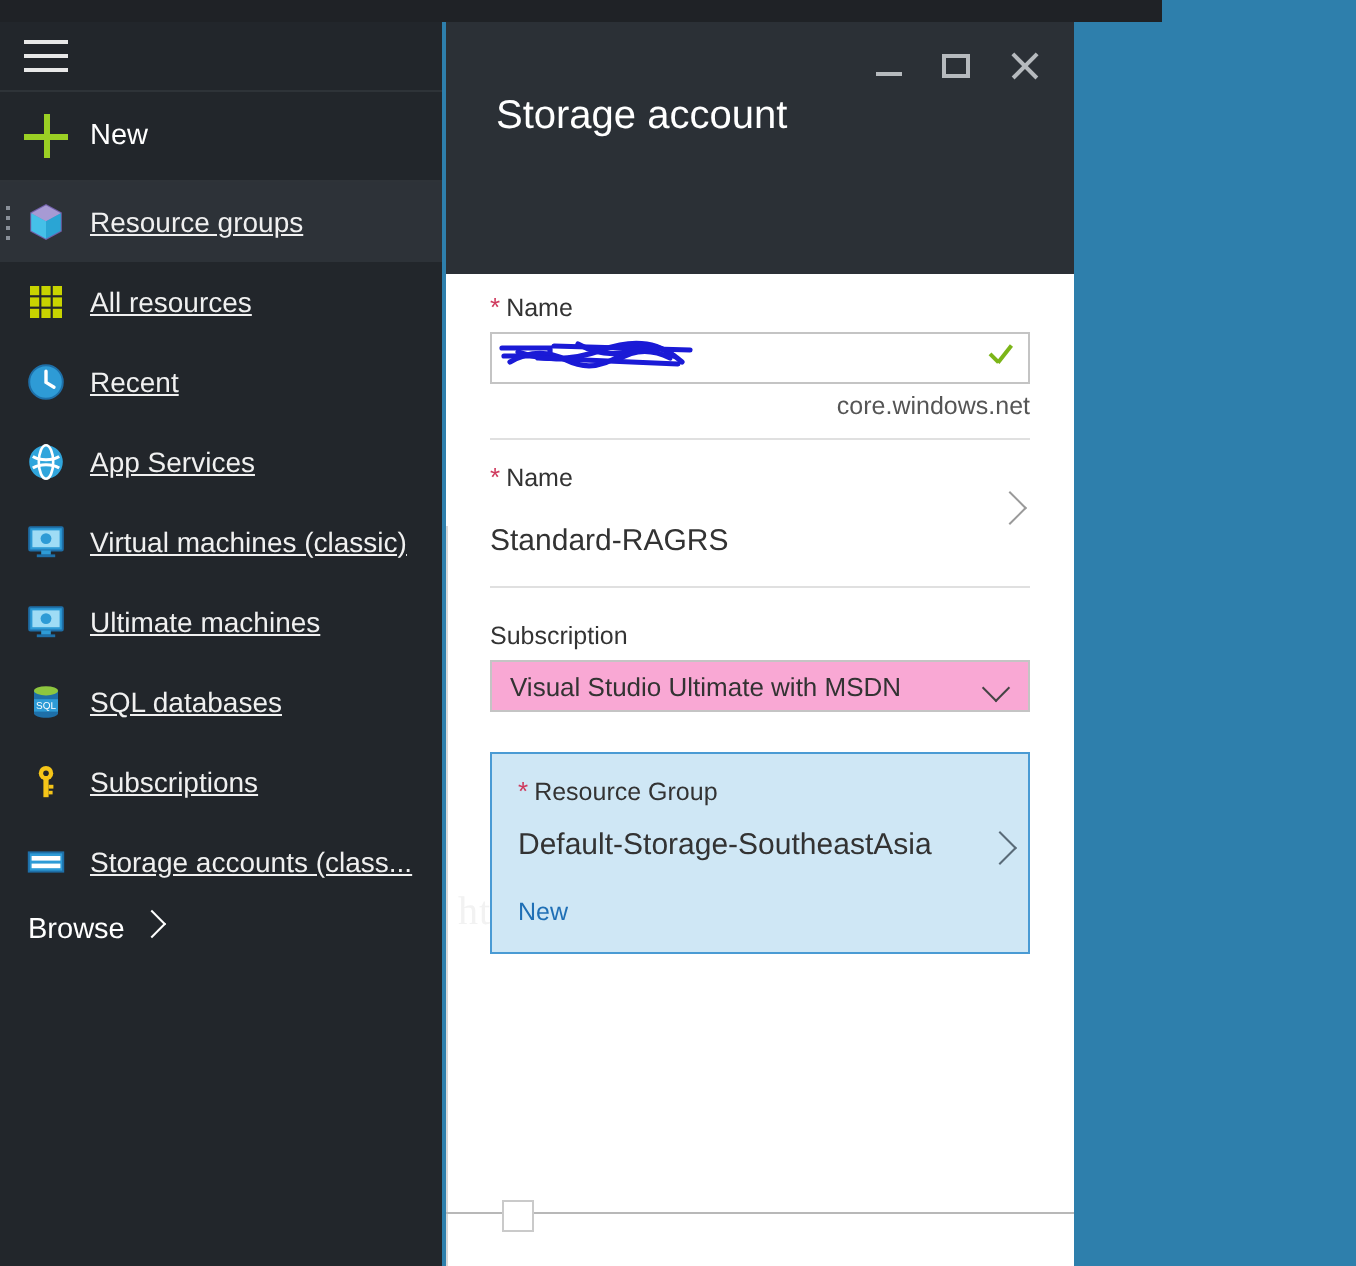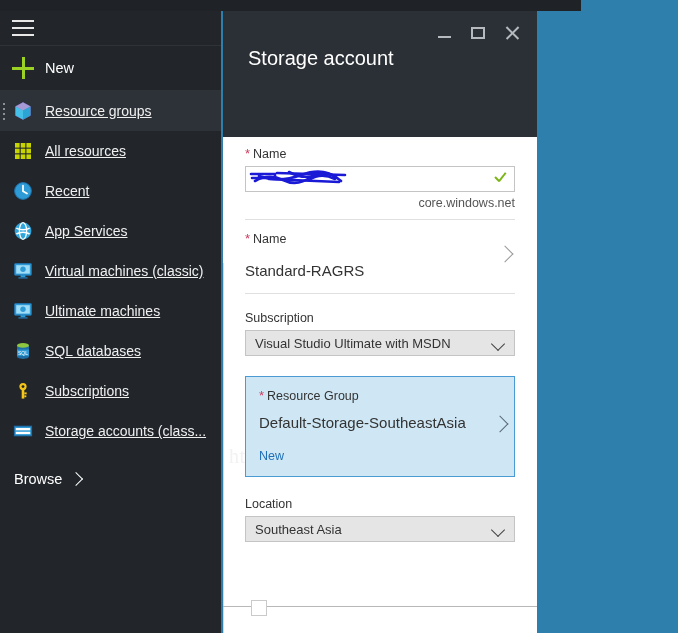--- a/index.html
+++ b/index.html
@@ -116,21 +116,20 @@
     margin-left: 11px;
     font-size: 14px;
     color: #f0f0f0;
     white-space: nowrap;
     text-decoration: underline;
   }
 
   .browse-row {
     height: 44px;
     display: flex;
-    align-items: center;
     padding-left: 14px;
     margin-top: 6px;
   }
   .browse-label { font-size: 14.5px; color: #ffffff; }
   .browse-chev {
     margin-left: 9px;
     width: 9px; height: 9px;
     border-top: 1.6px solid #ffffff;
     border-right: 1.6px solid #ffffff;
     transform: rotate(45deg);
@@ -297,21 +296,21 @@
     border-right: 1.6px solid #9a9a9a;
     transform: rotate(45deg);
   }
 
   
   .sub-group { padding-top: 17px; }
   .selectbox {
     position: relative;
     height: 26px;
     border: 1px solid #c4c4c4;
-    background: #e5e5e5;
+    background: #f9a8d4;
     display: flex;
     align-items: center;
     padding-left: 9px;
     box-sizing: border-box;
     cursor: default;
   }
   .selectbox .sel-text {
     font-size: 13px;
     color: #333333;
   }
@@ -594,27 +593,20 @@
 
         <div class="rg-card">
           <label class="fld-label">
             <span class="req-star">*</span><span>Resource Group</span>
           </label>
           <div class="rg-value">Default-Storage-SoutheastAsia</div>
           <div class="rg-new">New</div>
           <span class="rg-chev"></span>
         </div>
 
-        <div class="group loc-group">
-          <label class="fld-label">Location</label>
-          <div class="selectbox">
-            <span class="sel-text">Southeast Asia</span>
-            <span class="chev-down"></span>
-          </div>
-        </div>
 
       </div>
 
       <div class="bottom-rule">
         <span class="partial-checkbox"></span>
       </div>
 
     </div>
   </div>
 

